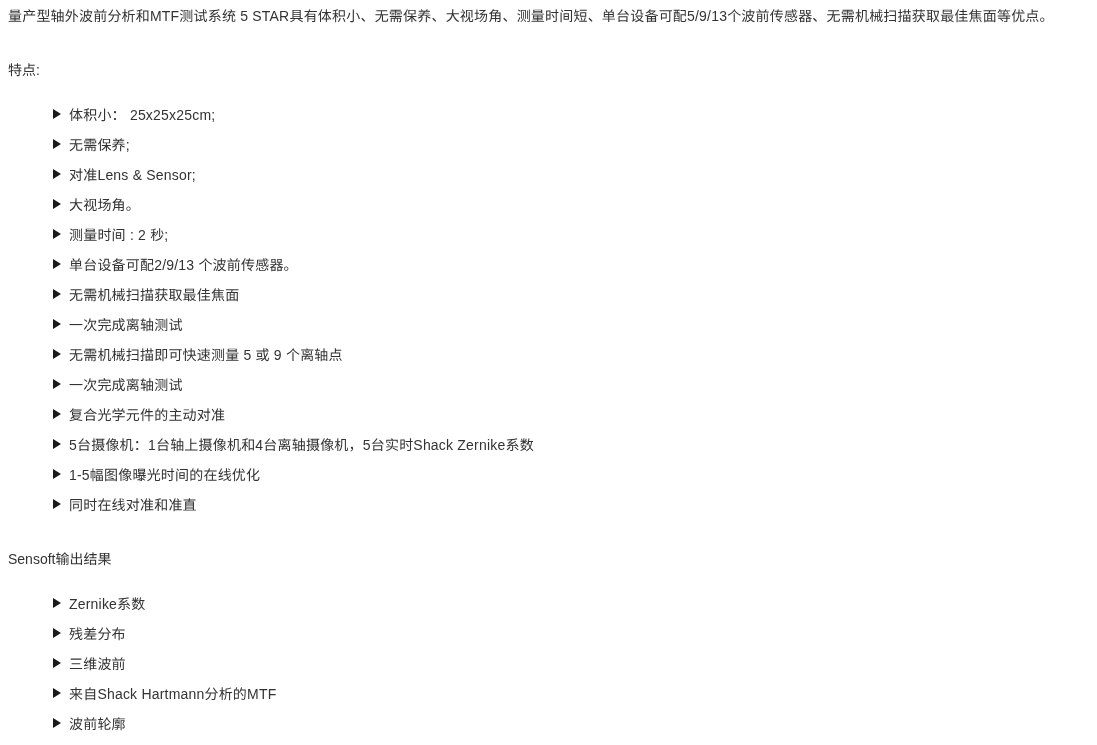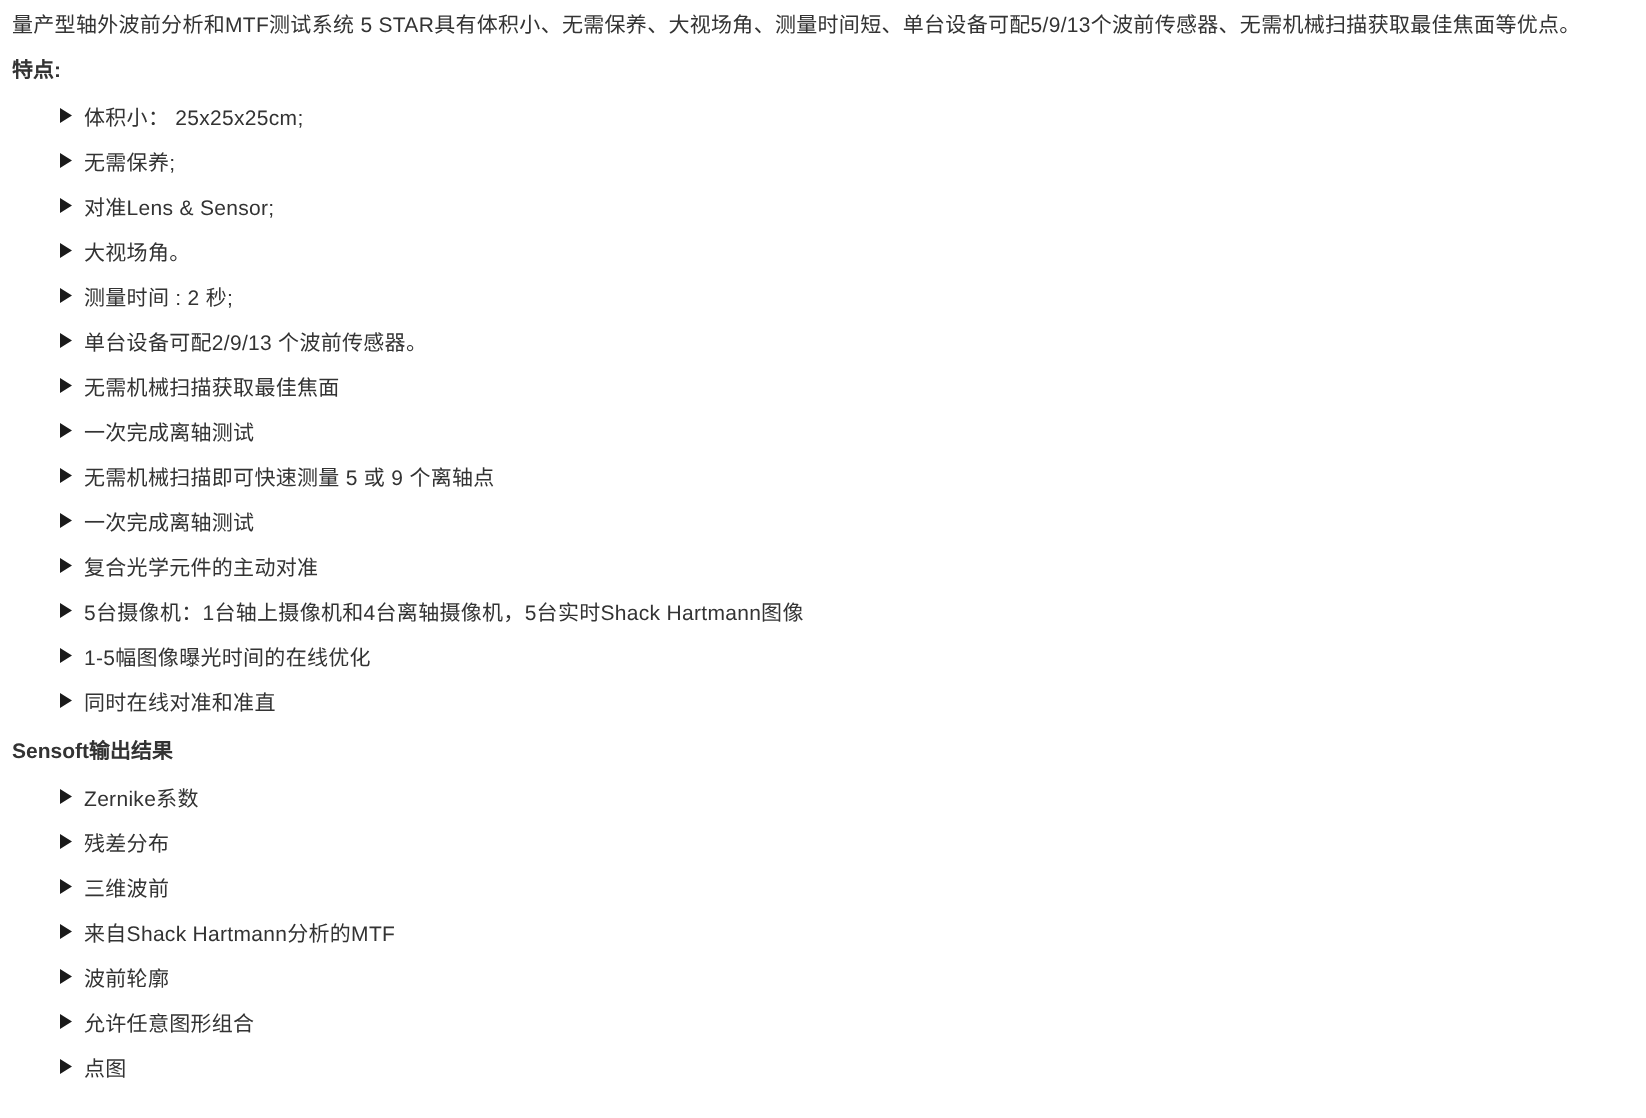--- a/index.html
+++ b/index.html
@@ -21,25 +21,26 @@
   .row {
     height: 30px;
     display: flex;
     align-items: center;
     white-space: nowrap;
   }
   .intro {
     letter-spacing: 0.2px;
   }
   .section-heading {
-    font-weight: 700;
+    font-weight: 400;
+    margin-top: 24px;
   }
   ul.bullet-list {
     list-style: none;
-    margin: 2px;
+    margin: 15px;
     padding: 0;
   }
   ul.bullet-list li {
     height: 30px;
     display: flex;
     align-items: center;
     padding-left: 30px;
     white-space: nowrap;
   }
   .tri {
@@ -118,21 +119,21 @@
         <span class="item-text">一次完成离轴测试</span>
       </li>
 
       <li>
         <span class="tri"></span>
         <span class="item-text">复合光学元件的主动对准</span>
       </li>
 
       <li>
         <span class="tri"></span>
-        <span class="item-text">5台摄像机：1台轴上摄像机和4台离轴摄像机，5台实时Shack Hartmann图像</span>
+        <span class="item-text">5台摄像机：1台轴上摄像机和4台离轴摄像机，5台实时Shack Zernike系数</span>
       </li>
 
       <li>
         <span class="tri"></span>
         <span class="item-text">1-5幅图像曝光时间的在线优化</span>
       </li>
 
       <li>
         <span class="tri"></span>
         <span class="item-text">同时在线对准和准直</span>

